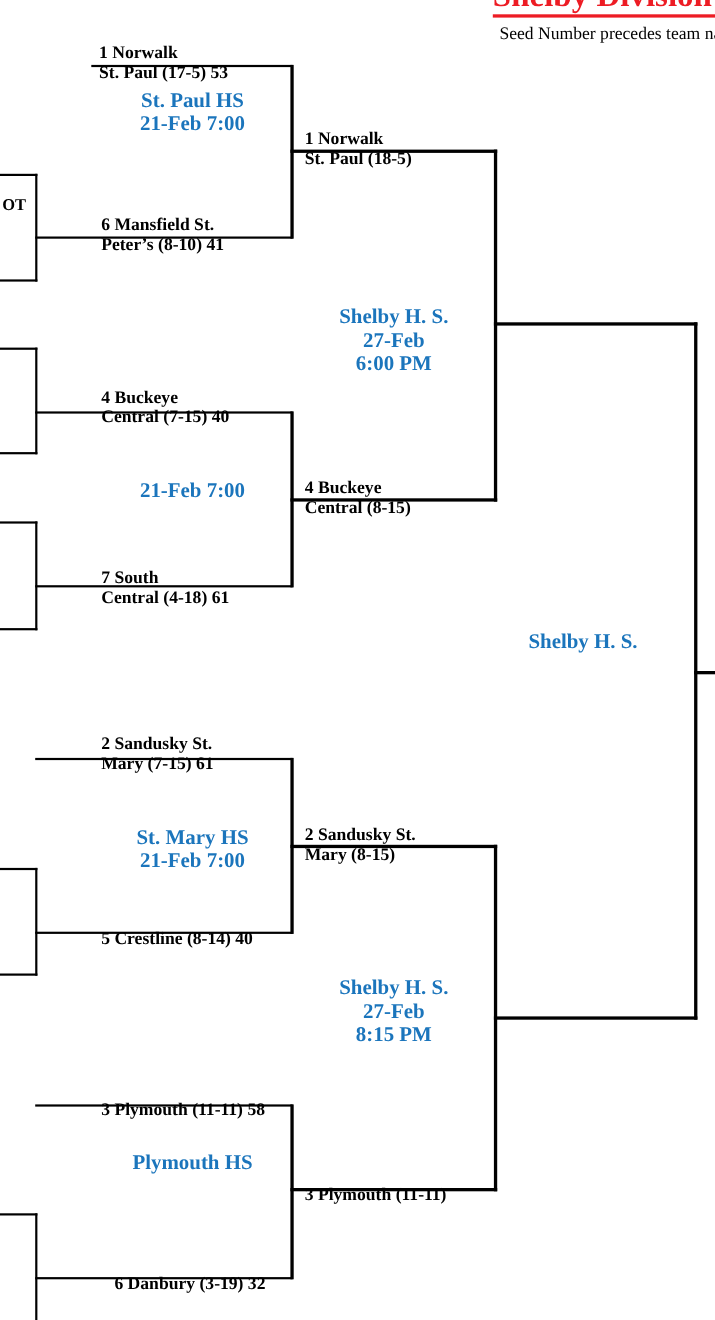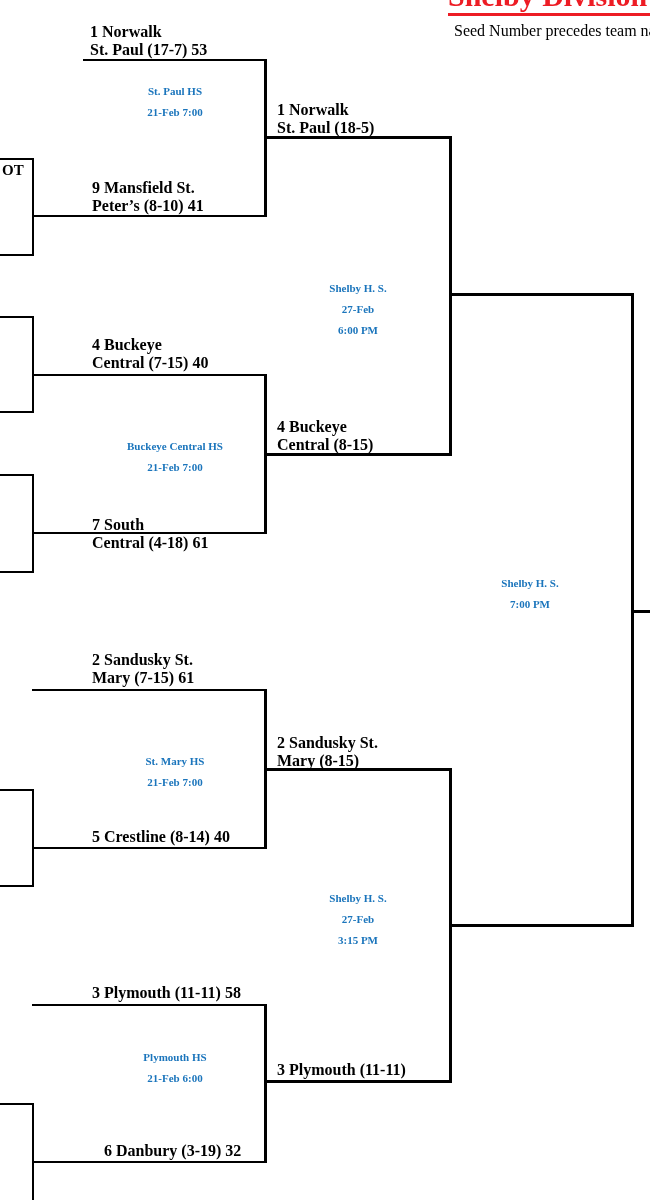--- a/index.html
+++ b/index.html
@@ -7,25 +7,25 @@
     position:relative;
     width:650px;height:1200px;
     overflow:hidden;
     background:#ffffff;
     font-family:"Liberation Serif","DejaVu Serif",serif;
   }
   .hline,.vline{position:absolute;background:#000;}
   .team{
     position:absolute;
     font-weight:bold;font-size:16px;line-height:18px;
-    color:#000;white-space:nowrap;
+    color:#000;white-space:nowrap;margin-top:17px;
   }
   .venue{
     position:absolute;
-    font-weight:bold;font-size:11px;line-height:21px;
+    font-weight:bold;font-size:19px;line-height:21px;
     color:#1B75BC;text-align:center;white-space:nowrap;
   }
   .title{
     position:absolute;left:448px;top:-21px;
     font-weight:bold;font-size:30px;line-height:34px;
     color:#ED1C24;white-space:nowrap;
   }
   .title-underline{position:absolute;left:448px;top:13px;width:202px;height:3px;background:#ED1C24;}
   .subtitle{
     position:absolute;left:454px;top:21px;
@@ -65,31 +65,31 @@
   <div class="hline" style="left:32px;top:215px;width:234px;height:2px;"></div>
   <div class="hline" style="left:32px;top:374px;width:234px;height:2px;"></div>
   <div class="hline" style="left:32px;top:532px;width:234px;height:2px;"></div>
   <div class="hline" style="left:32px;top:689px;width:234px;height:2px;"></div>
   <div class="hline" style="left:32px;top:847px;width:234px;height:2px;"></div>
   <div class="hline" style="left:32px;top:1004px;width:234px;height:2px;"></div>
   <div class="hline" style="left:32px;top:1161px;width:234px;height:2px;"></div>
 
   <div class="team" style="left:90px;top:23px;">
     <div>1 Norwalk</div>
-    <div>St. Paul (17-7) 53</div>
+    <div>St. Paul (17-5) 53</div>
   </div>
   <div class="team" style="left:92px;top:179px;">
-    <div>9 Mansfield St.</div>
+    <div>6 Mansfield St.</div>
     <div>Peter’s (8-10) 41</div>
   </div>
   <div class="team" style="left:92px;top:336px;">
     <div>4 Buckeye</div>
     <div>Central (7-15) 40</div>
   </div>
-  <div class="team" style="left:92px;top:516px;">
+  <div class="team" style="left:92px;top:500px;">
     <div>7 South</div>
     <div>Central (4-18) 61</div>
   </div>
   <div class="team" style="left:92px;top:651px;">
     <div>2 Sandusky St.</div>
     <div>Mary (7-15) 61</div>
   </div>
   <div class="team" style="left:92px;top:828px;">
     <div>5 Crestline (8-14) 40</div>
   </div>
@@ -98,30 +98,28 @@
   </div>
   <div class="team" style="left:104px;top:1142px;">
     <div>6 Danbury (3-19) 32</div>
   </div>
 
   <div class="venue" style="left:50px;top:81px;width:250px;">
     <div>St. Paul HS</div>
     <div>21-Feb 7:00</div>
   </div>
   <div class="venue" style="left:50px;top:436px;width:250px;">
-    <div>Buckeye Central HS</div>
     <div>21-Feb 7:00</div>
   </div>
   <div class="venue" style="left:50px;top:751px;width:250px;">
     <div>St. Mary HS</div>
     <div>21-Feb 7:00</div>
   </div>
   <div class="venue" style="left:50px;top:1047px;width:250px;">
     <div>Plymouth HS</div>
-    <div>21-Feb 6:00</div>
   </div>
 
   <div class="vline" style="left:264px;top:59px;width:3px;height:158px;"></div>
   <div class="vline" style="left:264px;top:374px;width:3px;height:160px;"></div>
   <div class="vline" style="left:264px;top:689px;width:3px;height:160px;"></div>
   <div class="vline" style="left:264px;top:1004px;width:3px;height:159px;"></div>
 
   <div class="hline" style="left:264px;top:136px;width:188px;height:3px;"></div>
   <div class="hline" style="left:264px;top:453px;width:188px;height:3px;"></div>
   <div class="hline" style="left:264px;top:768px;width:188px;height:3px;"></div>
@@ -150,24 +148,23 @@
   <div class="hline" style="left:449px;top:924px;width:185px;height:3px;"></div>
 
   <div class="venue" style="left:258px;top:278px;width:200px;">
     <div>Shelby H. S.</div>
     <div>27-Feb</div>
     <div>6:00 PM</div>
   </div>
   <div class="venue" style="left:258px;top:888px;width:200px;">
     <div>Shelby H. S.</div>
     <div>27-Feb</div>
-    <div>3:15 PM</div>
+    <div>8:15 PM</div>
   </div>
 
   <div class="vline" style="left:631px;top:293px;width:3px;height:634px;"></div>
   <div class="hline" style="left:631px;top:610px;width:19px;height:3px;"></div>
 
   <div class="venue" style="left:430px;top:573px;width:200px;">
     <div>Shelby H. S.</div>
-    <div>7:00 PM</div>
   </div>
 
 </div>
 
 </body></html>

